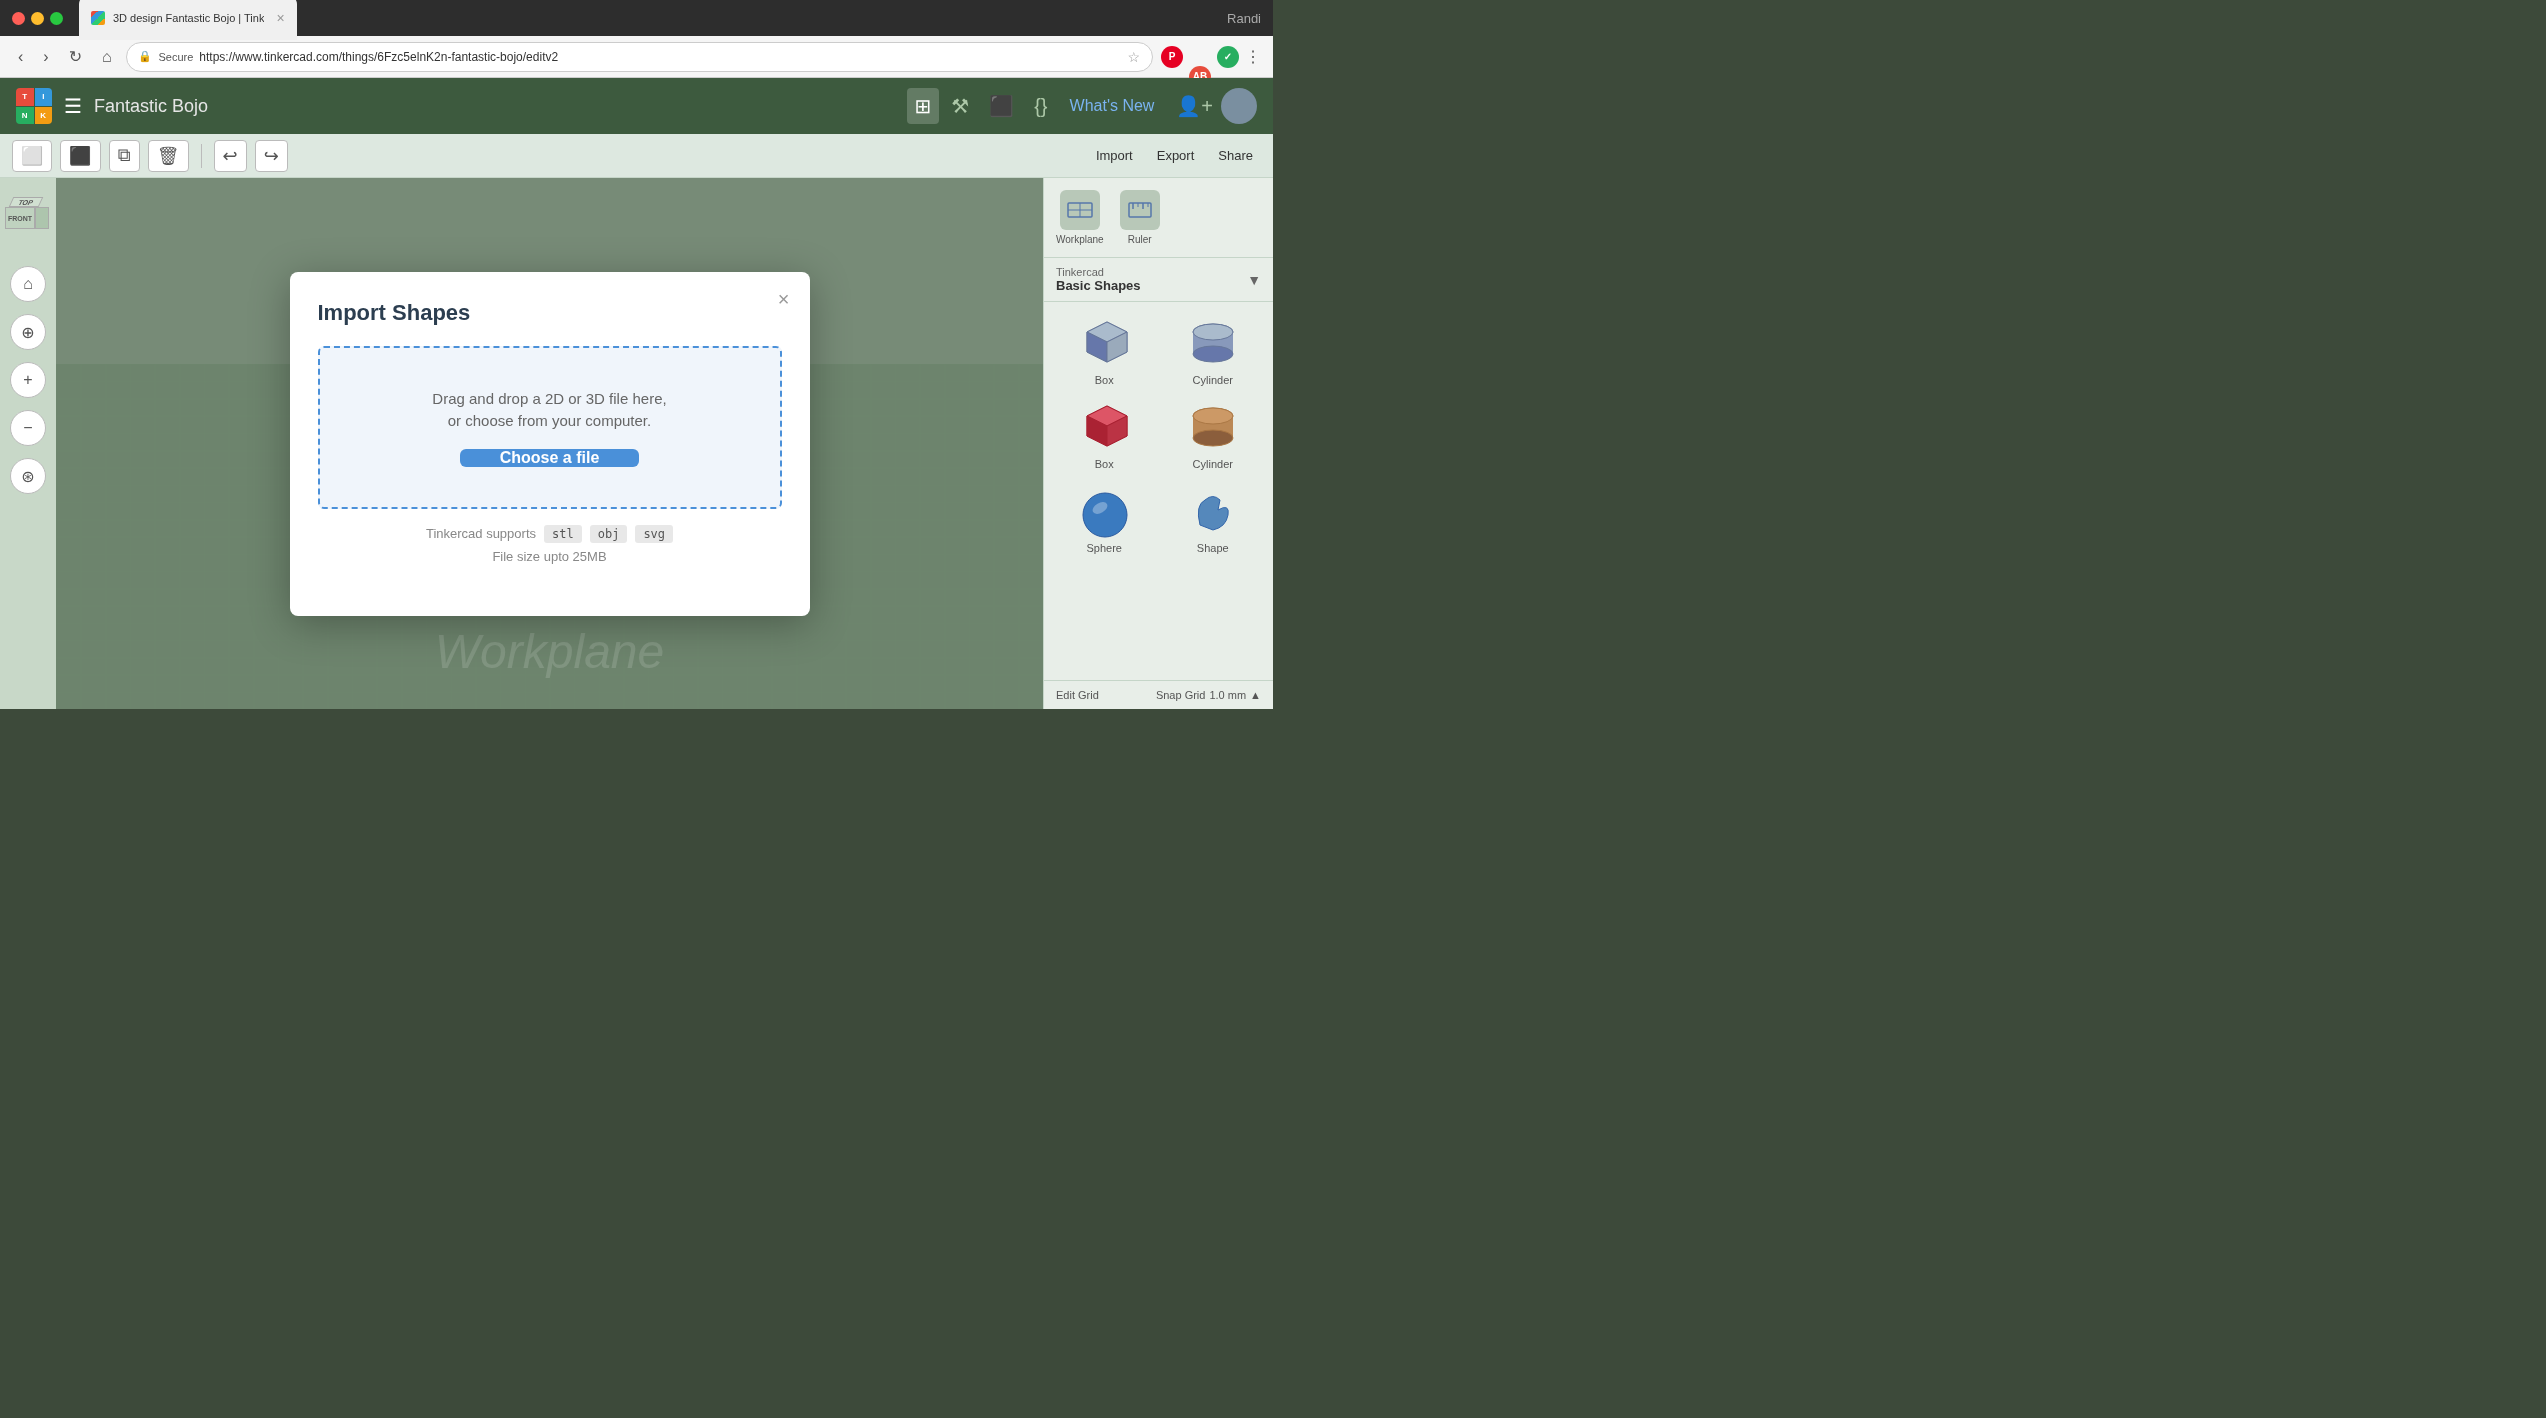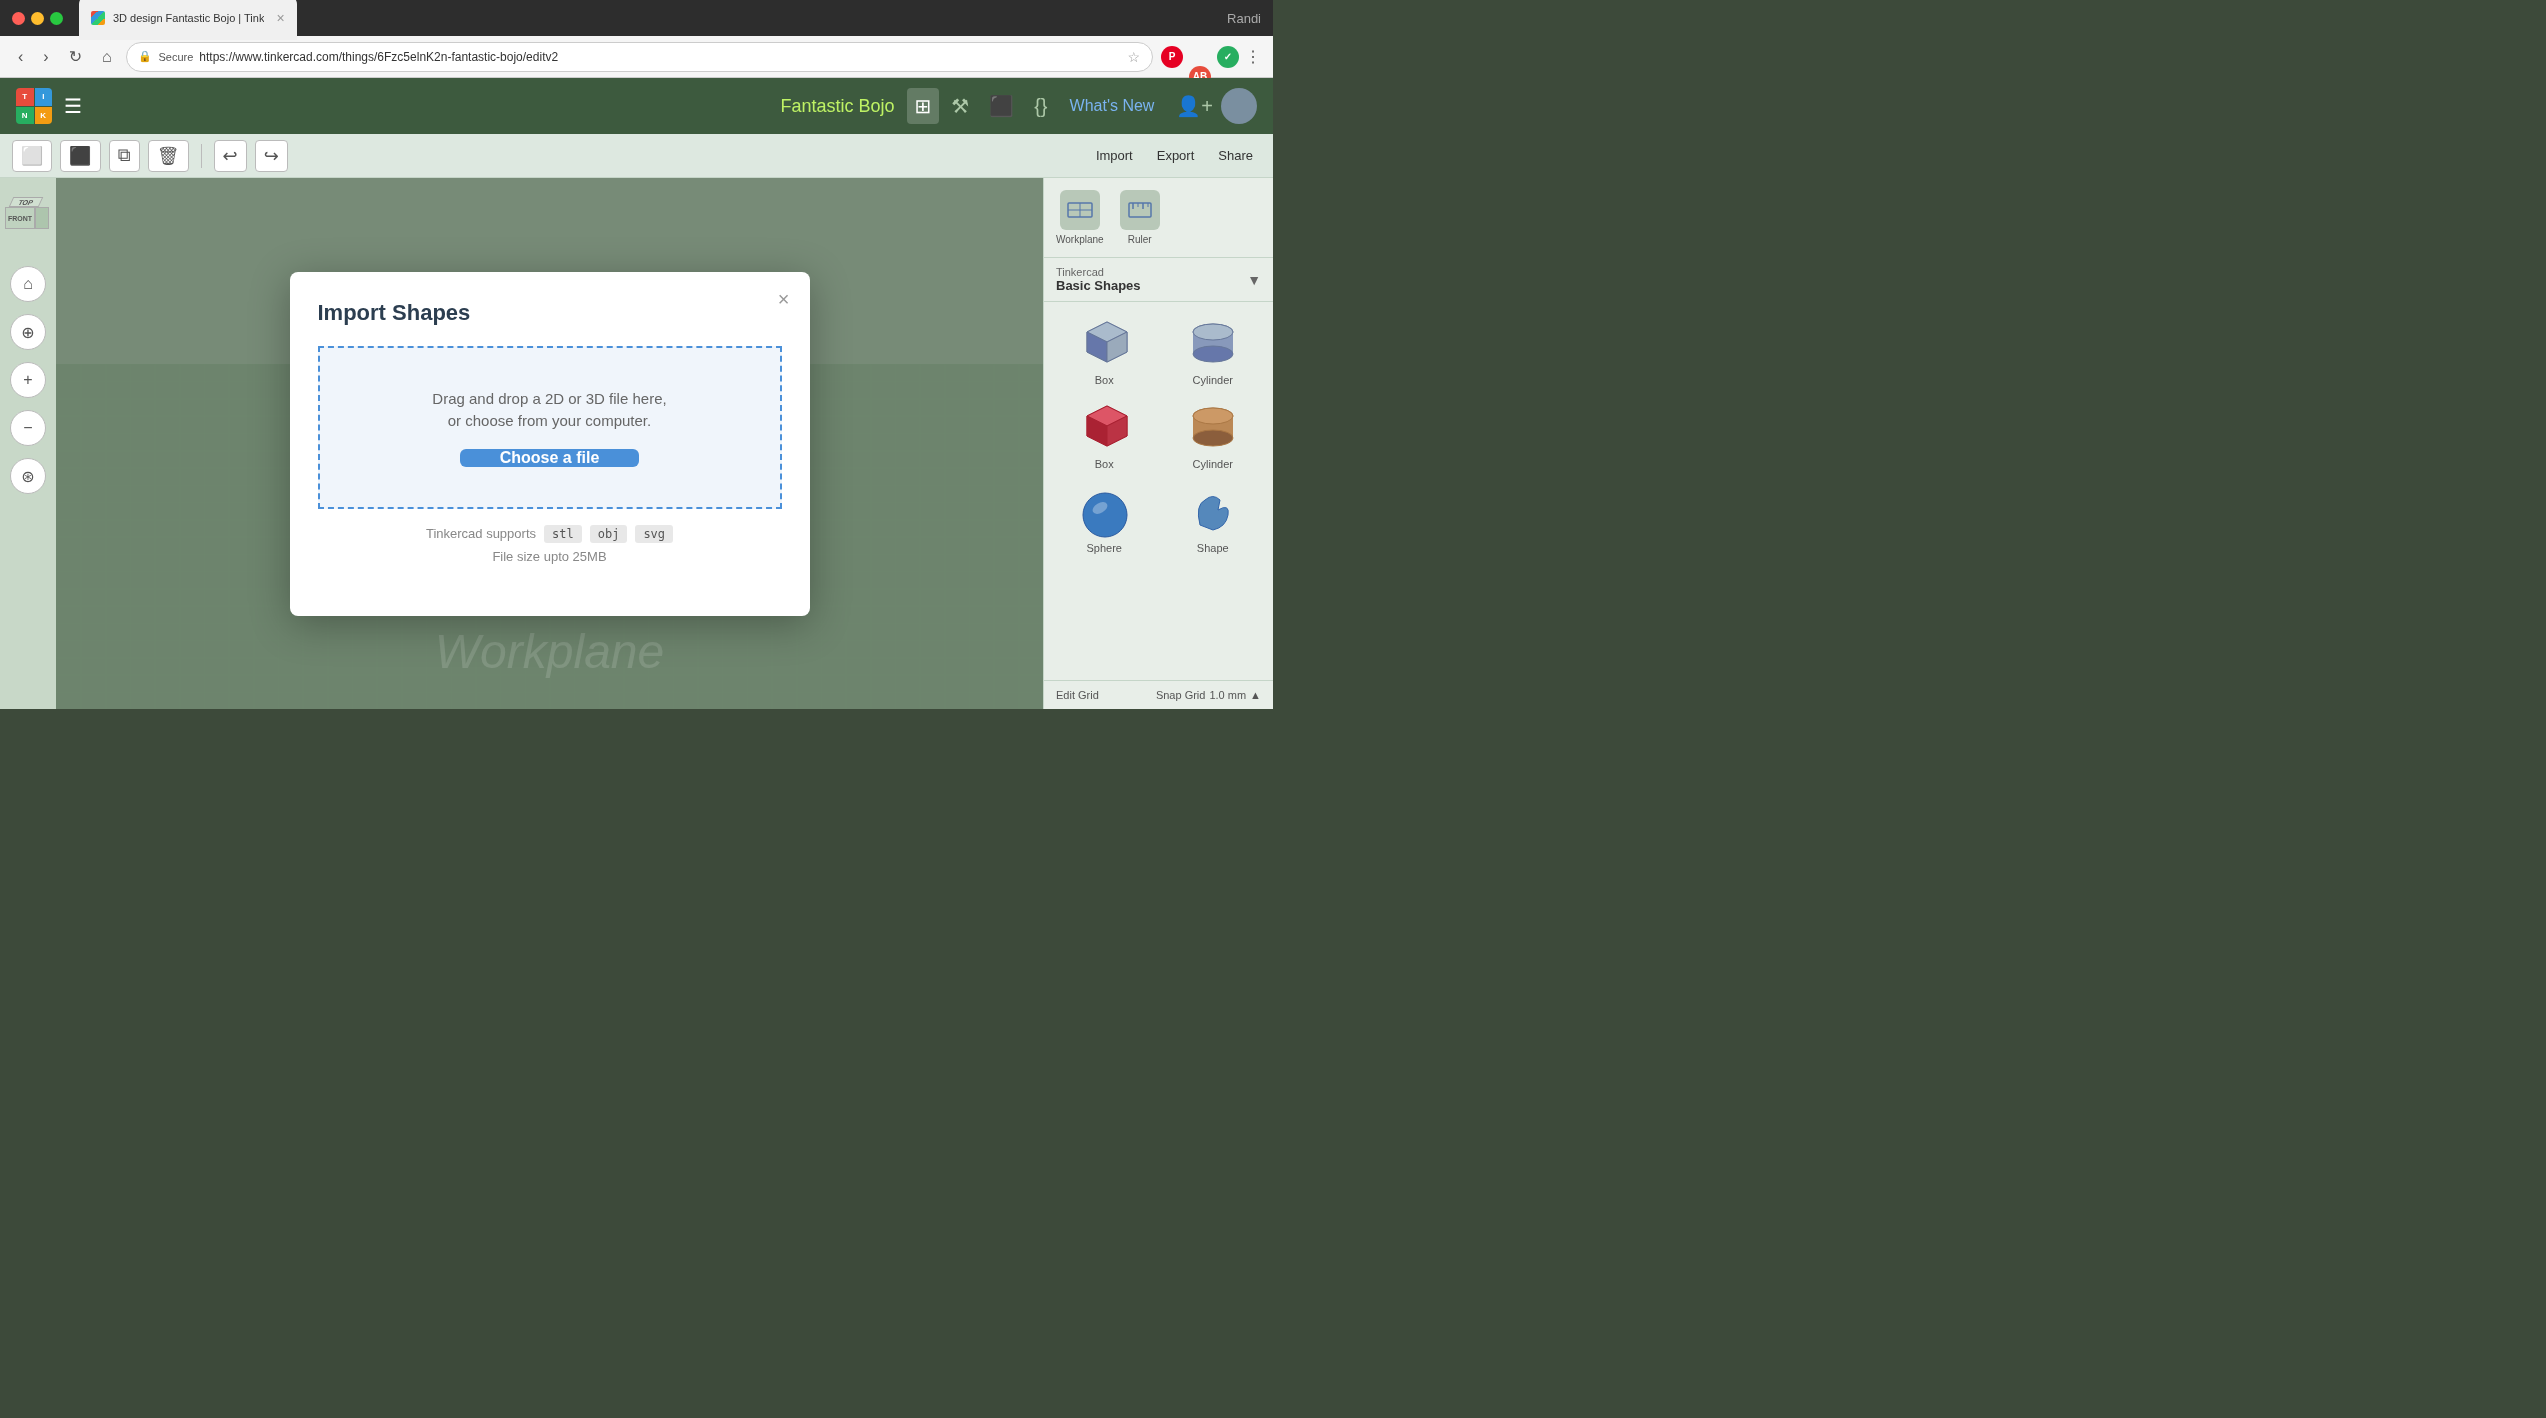--- a/index.html
+++ b/index.html
@@ -36,21 +36,21 @@
 
     
     .top-nav { background: #3d5a3e; display: flex; align-items: center; padding: 0 16px; height: 56px; gap: 12px; }
     .logo-grid { display: grid; grid-template-columns: 1fr 1fr; gap: 1px; width: 36px; height: 36px; border-radius: 4px; overflow: hidden; }
     .logo-cell { display: flex; align-items: center; justify-content: center; font-size: 8px; font-weight: bold; }
     .logo-t { background: #e74c3c; color: white; }
     .logo-i { background: #3498db; color: white; }
     .logo-n { background: #27ae60; color: white; }
     .logo-k { background: #f39c12; color: white; }
     .hamburger-btn { background: none; border: none; color: white; font-size: 20px; cursor: pointer; }
-    .project-name { color: #bef264; font-size: 18px; font-weight: 500; flex: 1; text-align: right; }
+    .project-name { color: #e5e5e5; font-size: 18px; font-weight: 500; flex: 1; }
     .nav-icons { display: flex; align-items: center; gap: 4px; }
     .nav-icon-btn { background: none; border: none; color: #adc8a8; cursor: pointer; padding: 6px 8px; border-radius: 4px; font-size: 20px; }
     .nav-icon-btn.active { background: rgba(255,255,255,0.2); color: white; }
     .whats-new-btn { color: #7ab3f0; font-size: 16px; font-weight: 500; background: none; border: none; cursor: pointer; padding: 6px 10px; }
     .user-actions { display: flex; align-items: center; gap: 8px; }
     .add-user-btn { color: #adc8a8; font-size: 20px; cursor: pointer; }
     .avatar { width: 36px; height: 36px; border-radius: 50%; background: #7a8fa0; }
 
     
     .secondary-toolbar { background: #dde8e0; display: flex; align-items: center; padding: 0 12px; height: 44px; gap: 8px; border-bottom: 1px solid #c5d5c8; }
@@ -84,21 +84,21 @@
     .panel-shapes { display: grid; grid-template-columns: 1fr 1fr; gap: 12px; padding: 12px; overflow-y: auto; }
     .shape-item { display: flex; flex-direction: column; align-items: center; }
     .shape-icon { width: 70px; height: 60px; display: flex; align-items: center; justify-content: center; }
     .shape-label { font-size: 11px; color: #555; }
 
     
     .modal-overlay { position: absolute; top: 0; left: 0; right: 0; bottom: 0; background: rgba(100,120,100,0.5); display: flex; align-items: center; justify-content: center; z-index: 100; }
     .modal { background: white; border-radius: 8px; width: 520px; padding: 28px; box-shadow: 0 8px 40px rgba(0,0,0,0.3); position: relative; }
     .modal-title { font-size: 22px; font-weight: 600; color: #2c3e50; margin-bottom: 20px; }
     .modal-close { position: absolute; top: 16px; right: 20px; background: none; border: none; font-size: 20px; color: #999; cursor: pointer; }
-    .dropzone { border: 2px dashed #4a90d9; border-radius: 0; padding: 40px 24px; display: flex; flex-direction: column; align-items: center; gap: 16px; background: #f0f5fb; margin-bottom: 16px; }
+    .dropzone { border: 2px dashed #4a90d9; border-radius: 6px; padding: 40px 24px; display: flex; flex-direction: column; align-items: center; gap: 16px; background: #f0f5fb; margin-bottom: 16px; }
     .dropzone-text { font-size: 15px; color: #666; text-align: center; line-height: 1.5; }
     .choose-file-btn { background: #4a90d9; color: white; border: none; border-radius: 6px; padding: 0 40px; font-size: 16px; font-weight: 600; cursor: pointer; }
     .supported-formats { display: flex; align-items: center; justify-content: center; gap: 8px; font-size: 13px; color: #888; margin-bottom: 6px; }
     .format-tag { background: #e8e8e8; border-radius: 3px; padding: 2px 8px; font-size: 12px; font-family: monospace; color: #555; }
     .file-size-note { font-size: 13px; color: #888; text-align: center; margin-bottom: 24px; }
     .modal-actions { display: flex; justify-content: flex-end; }
     .cancel-btn { background: white; border: 2px solid #4a90d9; color: #4a90d9; border-radius: 6px; padding: 10px 28px; font-size: 15px; font-weight: 500; cursor: pointer; }
 
     
     .workplane-svg { position: absolute; bottom: 0; left: 0; width: 100%; height: 65%; opacity: 0.6; }

